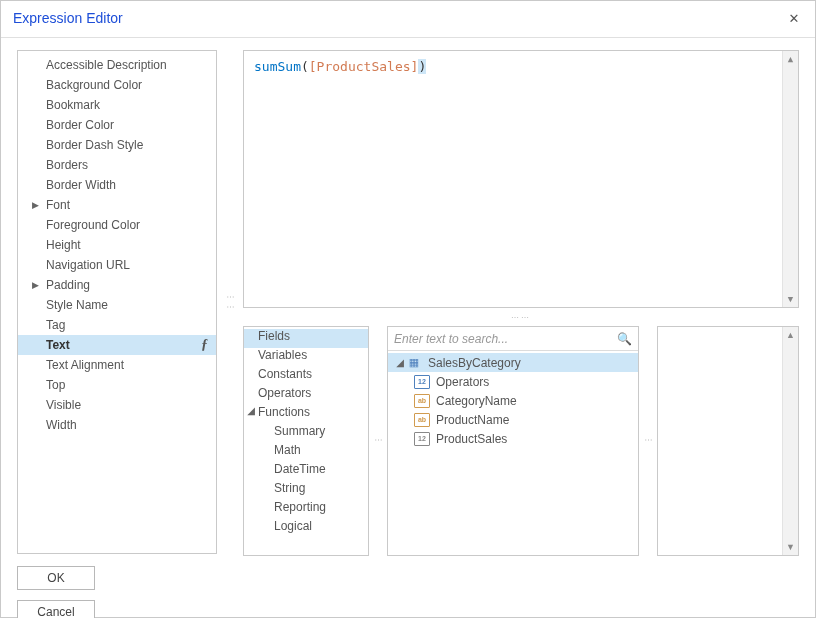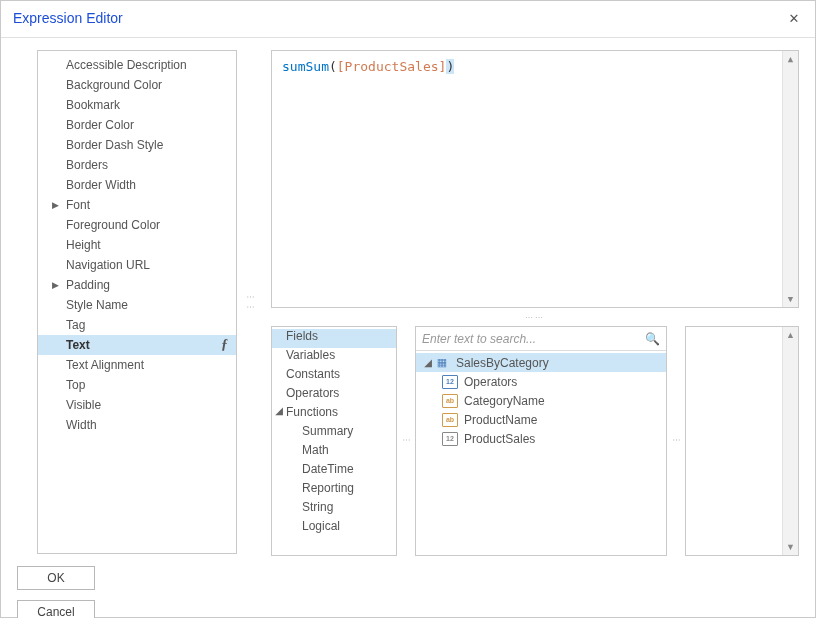--- a/index.html
+++ b/index.html
@@ -56,21 +56,20 @@
   }
   .panel {
     border: 1px solid #c9c9c9;
     background: #fff;
   }
   .left-panel {
     width: 200px;
     height: 504px;
     overflow: hidden;
     padding-top: 4px;
-    margin-left: 20px;
   }
   .prop-item {
     display: flex;
     align-items: center;
     height: 20px;
     padding-left: 28px;
     padding-right: 8px;
     color: #555;
     position: relative;
     cursor: default;
@@ -93,21 +92,20 @@
     font-size: 14px;
     color: #555;
   }
   .right-col {
     flex: 1;
     display: flex;
     flex-direction: column;
     gap: 6px;
     min-height: 0;
     position: relative;
-    margin-left: 8px;
   }
   .expr-panel {
     height: 258px;
     position: relative;
     font-family: Consolas, monospace;
     font-size: 13px;
     padding: 8px 10px;
   }
   .expr-line { white-space: pre; }
   .tok-fn { color: #0073c6; }
@@ -340,24 +338,24 @@
               <div class="cat-item cat-sub">
                 <span>Summary</span>
               </div>
               <div class="cat-item cat-sub">
                 <span>Math</span>
               </div>
               <div class="cat-item cat-sub">
                 <span>DateTime</span>
               </div>
               <div class="cat-item cat-sub">
+                <span>String</span>
+              </div>
+              <div class="cat-item cat-sub">
                 <span>Reporting</span>
-              </div>
-              <div class="cat-item cat-sub">
-                <span>String</span>
               </div>
               <div class="cat-item cat-sub">
                 <span>Logical</span>
               </div>
             </div>
 
           <div class="grip-v">⋮</div>
 
           <div class="panel fields-panel">
             <div class="search-row">

